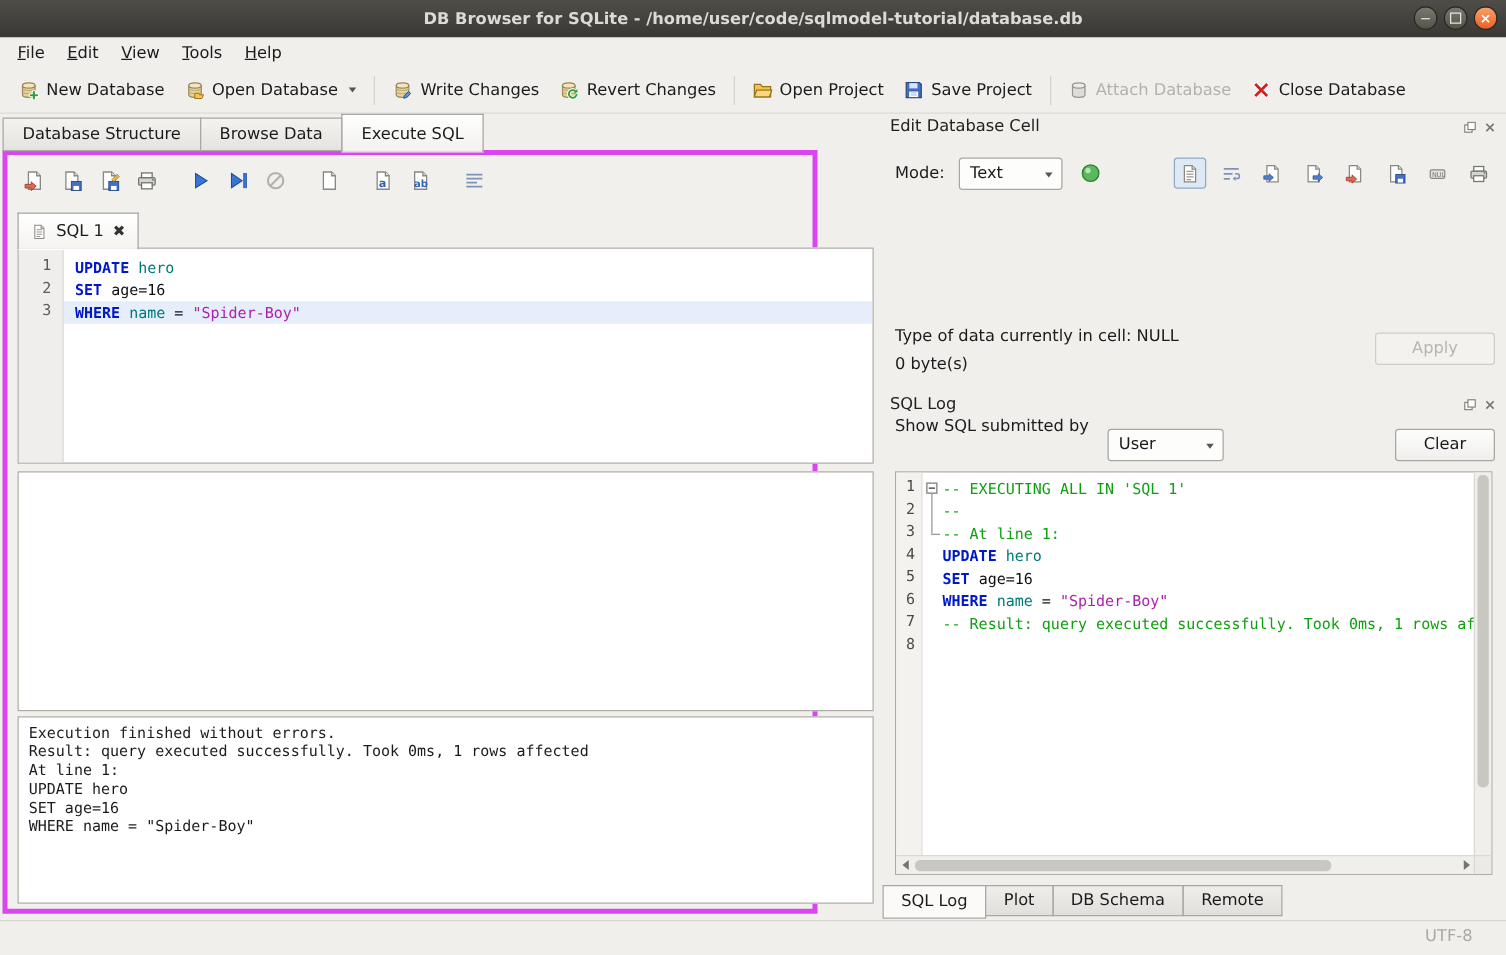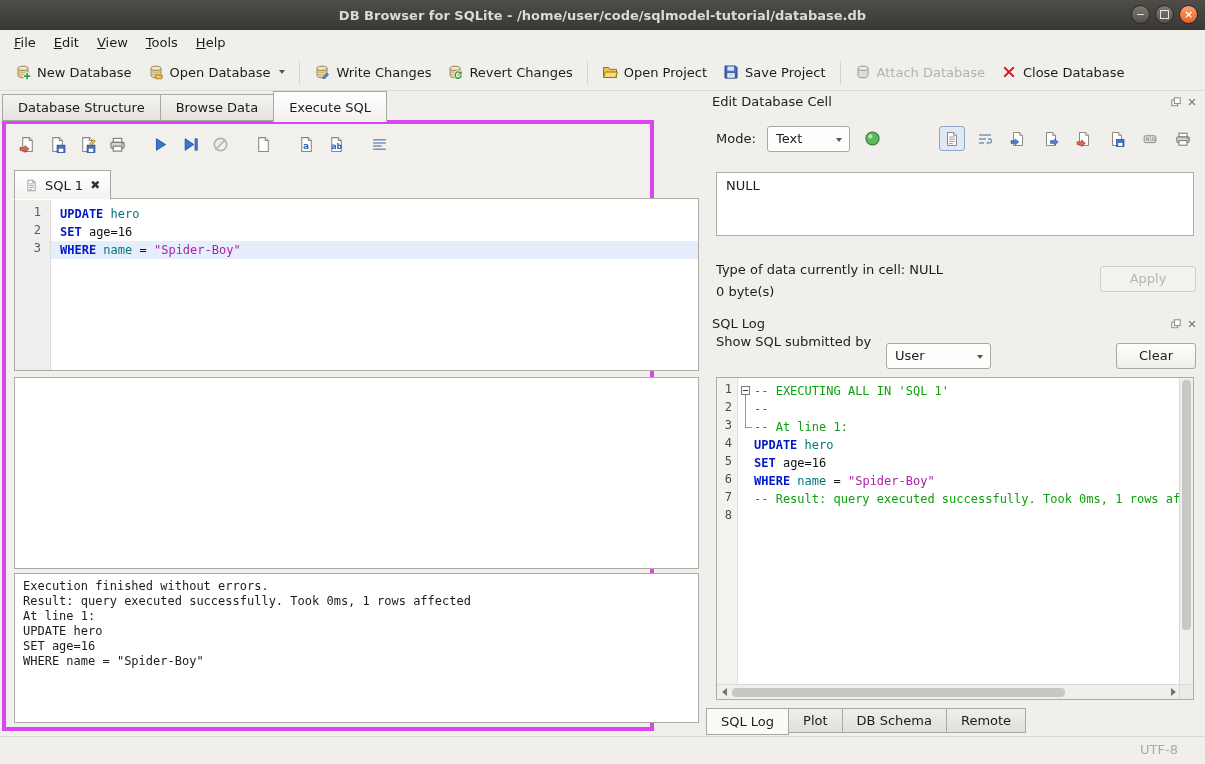--- a/index.html
+++ b/index.html
@@ -505,41 +505,38 @@
             <use href="#i-null"></use>
           </svg>
         </div>
       <div class="cbtn">
           <svg>
             <use href="#i-print"></use>
           </svg>
         </div>
     </div>
 
-    <div class="null-box">
-      <span>NULL</span>
-    </div>
     <div class="info-text" style="top:172px;">Type of data currently in cell: NULL</div>
     <div class="pushbtn disabled" style="right:9px;top:176px;width:96px;">
       <span>Apply</span>
     </div>
     <div class="info-text" style="top:194px;">0 byte(s)</div>
 
     <div class="dock-title" style="top:226px;">SQL Log</div>
     <div class="dock-btns" style="top:229px;">
       <svg>
           <use href="#i-float"></use>
         </svg>
       <svg>
           <use href="#i-x"></use>
         </svg>
     </div>
 
     <div class="info-text" style="top:244px;">Show SQL submitted by</div>
-    <div class="combo" style="left:183px;top:253px;width:105px;">
+    <div class="combo" style="left:183px;top:253px;width:93px;">
       <span>User</span>
     </div>
     <div class="pushbtn" style="right:9px;top:253px;width:80px;">
       <span>Clear</span>
     </div>
 
     <div class="log-frame">
       <div class="lf-body">
         <div class="lgutter">
           <div>1</div>

